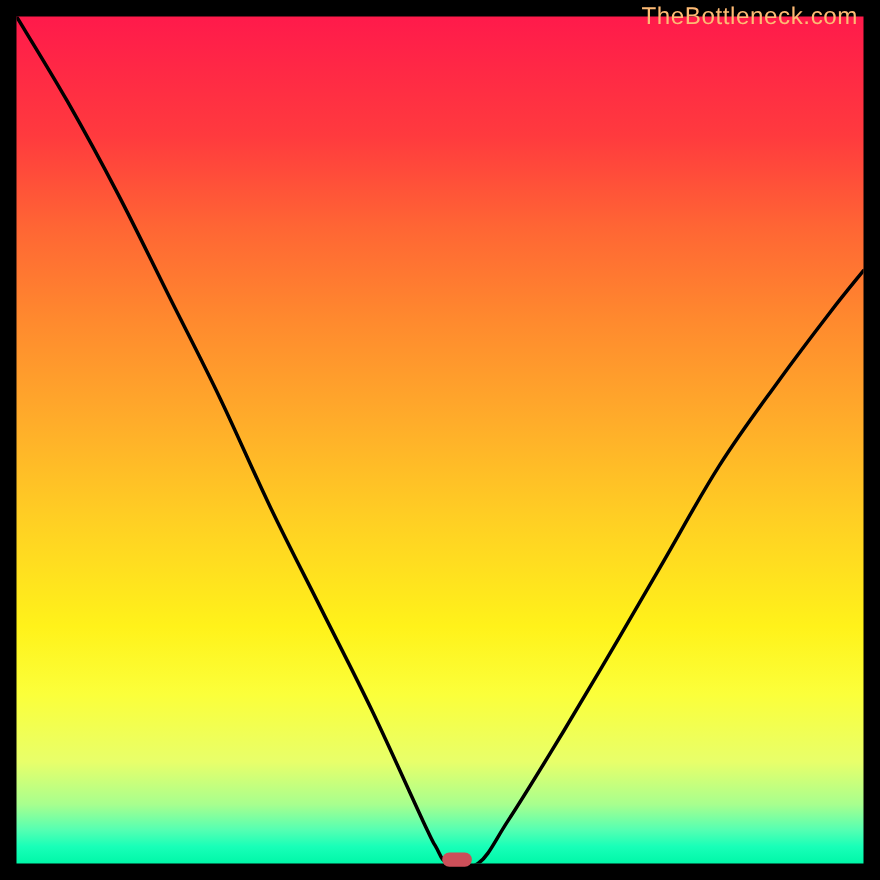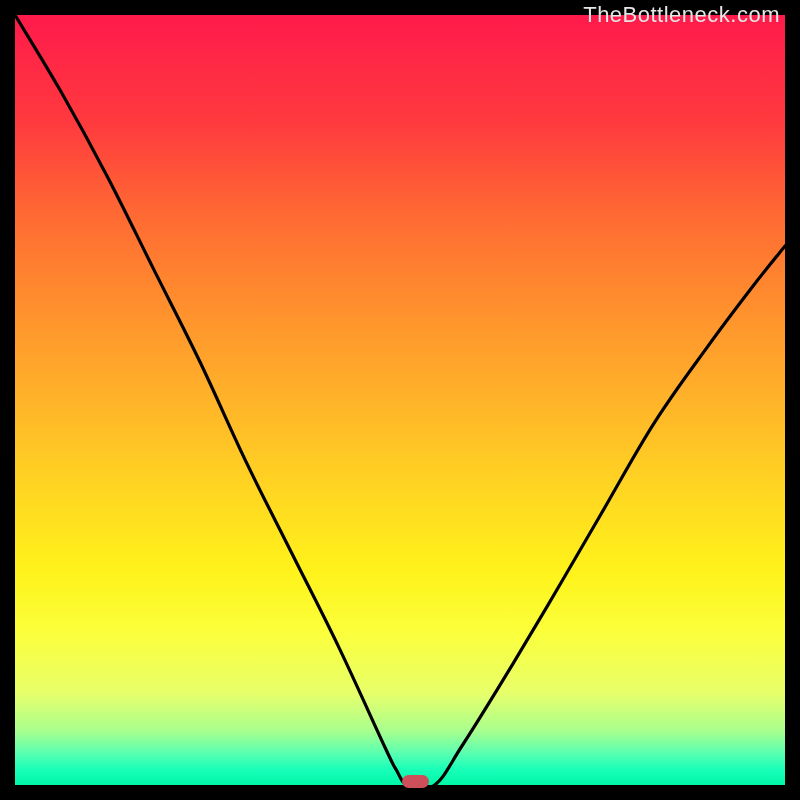--- a/index.html
+++ b/index.html
@@ -38,21 +38,21 @@
       #a8ff8e 93%,
       #56ffb2 96%,
       #18ffb8 98%,
       #00f7a8 100%
     );
   }
   .watermark {
     position: absolute;
     top: 2px;
     right: 20px;
-    color: #e5e5e5;
+    color: #fdba74;
     font-size: 22px;
     font-weight: 500;
     letter-spacing: 0.5px;
     white-space: nowrap;
     z-index: 5;
   }
   svg.overlay {
     position: absolute;
     left: 0;
     top: 0;

